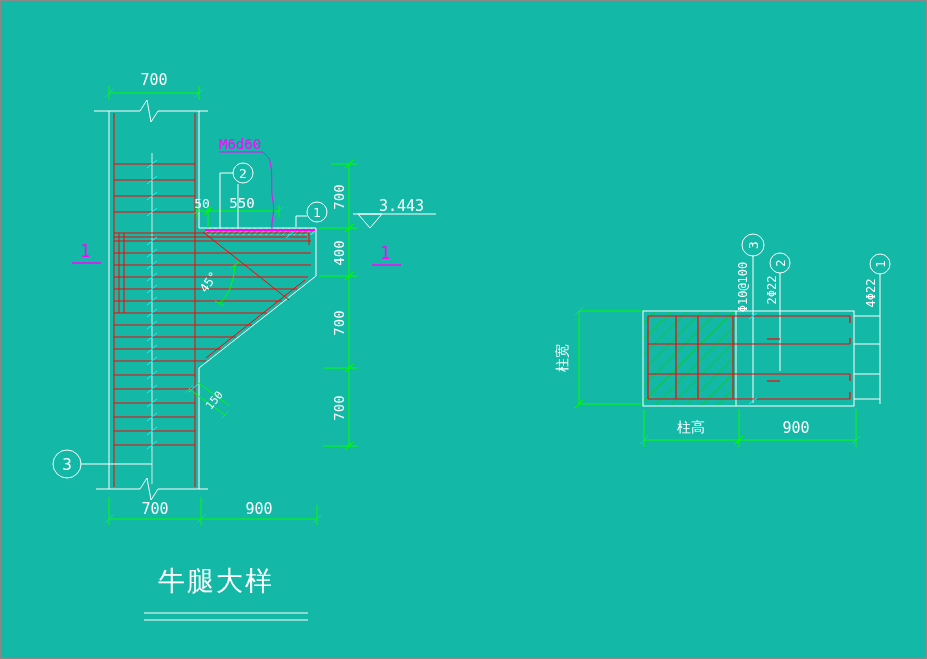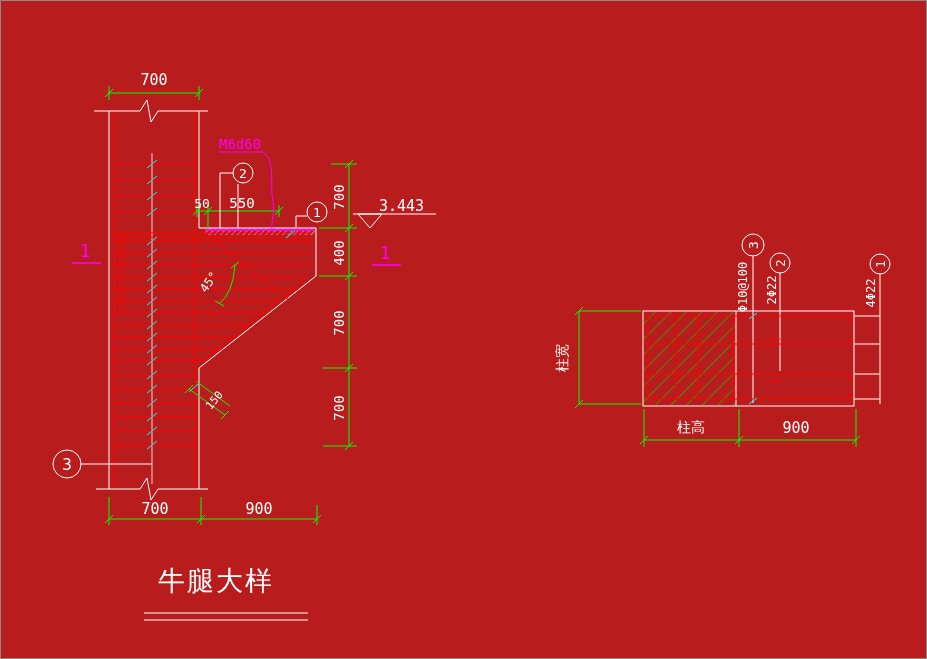--- a/index.html
+++ b/index.html
@@ -1,17 +1,17 @@
 <!DOCTYPE html>
 <html><head>
 <meta charset="utf-8">
 <style>
   html,body{margin:0;padding:0;background:#000;}
   .stage{
-    position:relative;width:927px;height:659px;background:#b91c1c;
+    position:relative;width:927px;height:659px;background:#14b8a6;
     border:1px solid #8a8a8a;box-sizing:border-box;overflow:hidden;
     font-family:"DejaVu Sans Mono","DejaVu Sans",monospace;
   }
   svg{display:block}
   text{font-family:"DejaVu Sans Mono","DejaVu Sans",monospace;}
   .cjk{font-family:"DejaVu Sans",sans-serif;}
 </style>
 </head>
 <body>
 

